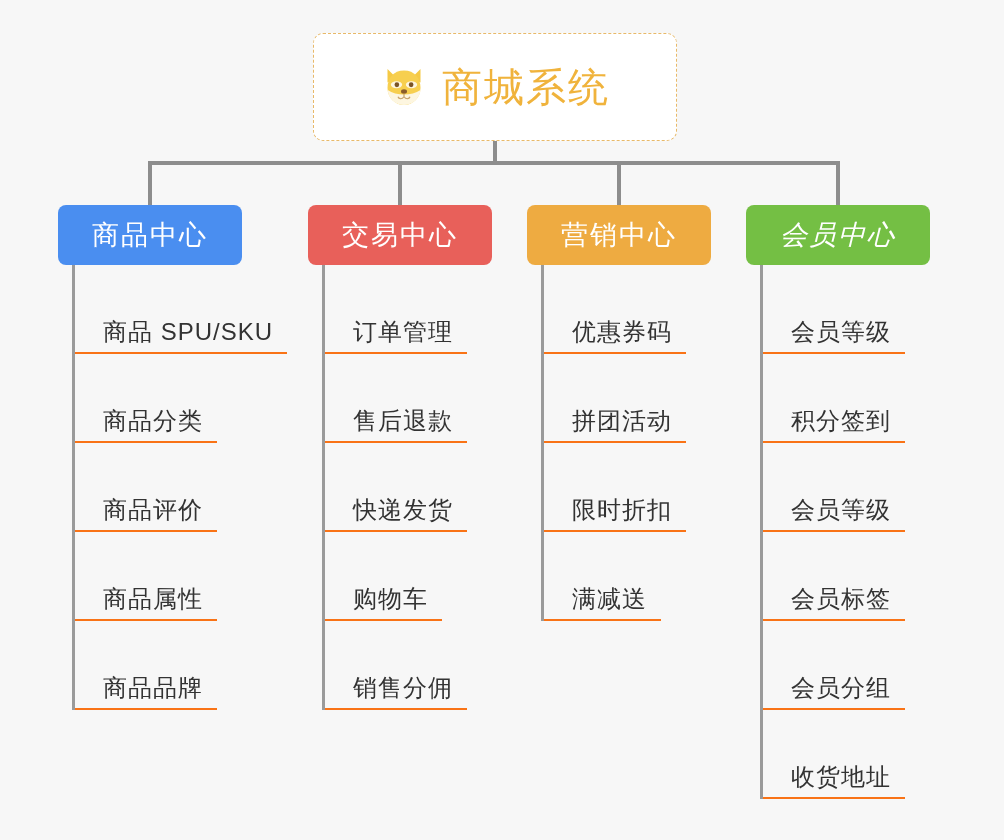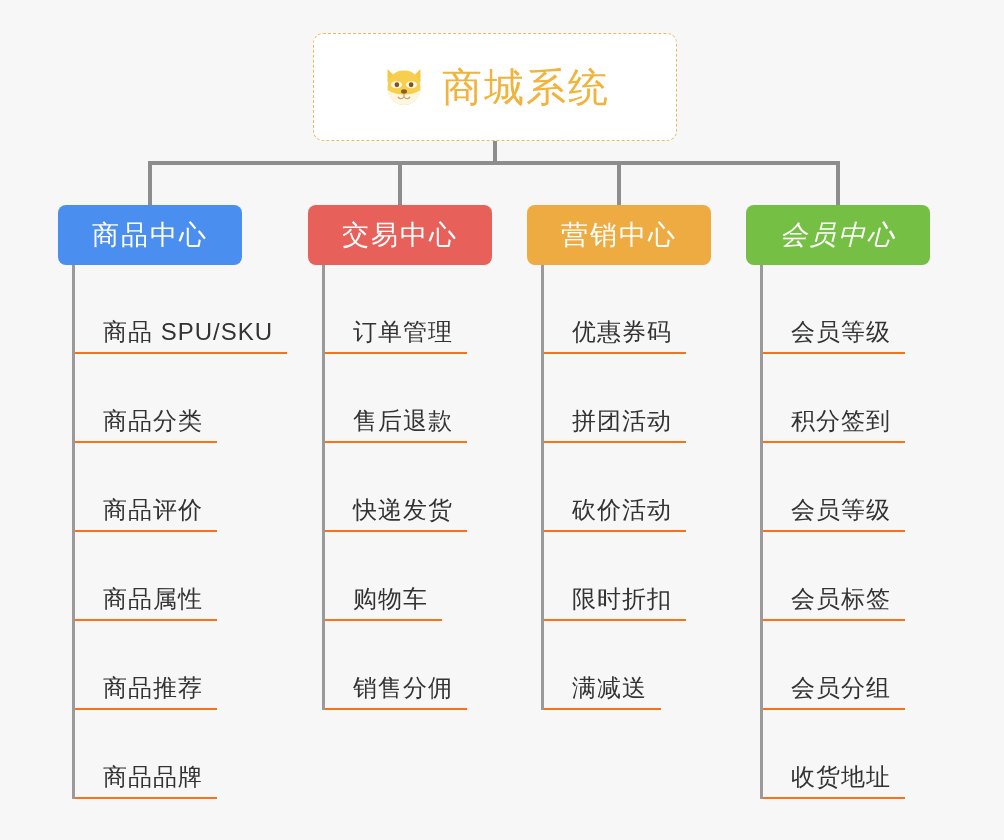--- a/index.html
+++ b/index.html
@@ -172,23 +172,20 @@
           <div class="leaf">
             <div class="leaf-inner"><span class="leaf-label">商品分类</span></div>
           </div>
           <div class="leaf">
             <div class="leaf-inner"><span class="leaf-label">商品评价</span></div>
           </div>
           <div class="leaf">
             <div class="leaf-inner"><span class="leaf-label">商品属性</span></div>
           </div>
           <div class="leaf">
-            <div class="leaf-inner"><span class="leaf-label">商品推荐</span></div>
-          </div>
-          <div class="leaf">
             <div class="leaf-inner"><span class="leaf-label">商品品牌</span></div>
           </div>
         </div>
       </div>
     </div>
     <div class="column" style="left: 308px; width: 184px;">
       <div class="cat-box" style="background: rgb(232, 96, 90);">
         <span>交易中心</span>
       </div>
       <div class="spine-wrap">
@@ -219,23 +216,20 @@
       <div class="spine-wrap">
         <div class="spine"></div>
         <div class="leaf-list">
           <div class="leaf">
             <div class="leaf-inner"><span class="leaf-label">优惠券码</span></div>
           </div>
           <div class="leaf">
             <div class="leaf-inner"><span class="leaf-label">拼团活动</span></div>
           </div>
           <div class="leaf">
-            <div class="leaf-inner"><span class="leaf-label">砍价活动</span></div>
-          </div>
-          <div class="leaf">
             <div class="leaf-inner"><span class="leaf-label">限时折扣</span></div>
           </div>
           <div class="leaf">
             <div class="leaf-inner"><span class="leaf-label">满减送</span></div>
           </div>
         </div>
       </div>
     </div>
     <div class="column" style="left: 746px; width: 184px;">
       <div class="cat-box" style="background: rgb(116, 191, 68); font-style: italic;">

